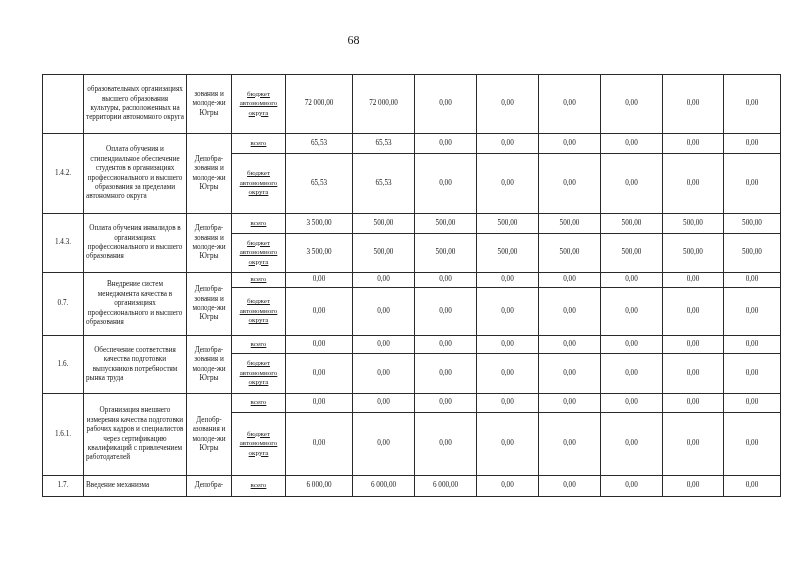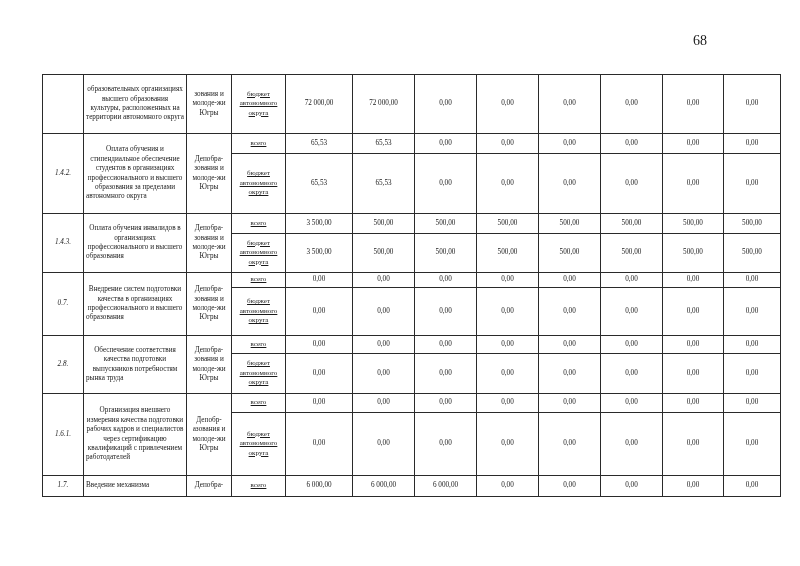--- a/index.html
+++ b/index.html
@@ -1,24 +1,24 @@
 <!DOCTYPE html>
 <html><head>
 <meta charset="utf-8">
 <style>
   html, body { margin:0; padding:0; background:#ffffff; }
   body { width:800px; height:566px; position:relative; overflow:hidden;
          font-family:"Liberation Serif", "DejaVu Serif", serif; color:#1a1a1a; }
-  .page-number { position:absolute; top:33px; left:0; width:707px; text-align:right;
-                 font-size:14px; }
+  .page-number { position:absolute; top:33px; left:0; width:707px; text-align:center;
+                 font-size:12px; }
   table.budget { position:absolute; left:42px; top:74px; border-collapse:collapse;
                  table-layout:fixed; width:738px; font-size:7.2px; line-height:9.4px; }
   table.budget td { border:1px solid #2a2a2a; padding:0 2px; vertical-align:middle;
                     text-align:center; overflow:hidden; }
-  td.num-col { vertical-align:top; padding-top:1px;font-style:italic; }
+  td.num-col { vertical-align:top; padding-top:1px; }
   td.name-col { text-align:justify; text-align-last:left; vertical-align:top; padding:0 3px;margin-left:24px; }
   td.exec-col { vertical-align:middle;margin-left:36px; }
   td.src-col { font-size:7px; line-height:9.6px;text-decoration:underline; }
   td.val { font-size:7.2px; }
 </style>
 </head>
 <body>
 
 <div class="page-number">68</div>
 
@@ -97,21 +97,21 @@
         <td class="val">500,00</td>
         <td class="val">500,00</td>
         <td class="val">500,00</td>
         <td class="val">500,00</td>
         <td class="val">500,00</td>
         <td class="val">500,00</td>
         <td class="val">500,00</td>
       </tr>
       <tr style="height: 15px;">
         <td class="num-col" rowspan="2">0.7.</td>
-        <td class="name-col" rowspan="2">Внедрение систем подготовки качества в организациях профессионального и высшего образования</td>
+        <td class="name-col" rowspan="2">Внедрение систем менеджмента качества в организациях профессионального и высшего образования</td>
         <td class="exec-col" rowspan="2">Депобра-зования и молоде-жи Югры</td>
         <td class="src-col">всего</td>
         <td class="val">0,00</td>
         <td class="val">0,00</td>
         <td class="val">0,00</td>
         <td class="val">0,00</td>
         <td class="val">0,00</td>
         <td class="val">0,00</td>
         <td class="val">0,00</td>
         <td class="val">0,00</td>
@@ -121,21 +121,21 @@
         <td class="val">0,00</td>
         <td class="val">0,00</td>
         <td class="val">0,00</td>
         <td class="val">0,00</td>
         <td class="val">0,00</td>
         <td class="val">0,00</td>
         <td class="val">0,00</td>
         <td class="val">0,00</td>
       </tr>
       <tr style="height: 18px;">
-        <td class="num-col" rowspan="2">2.8.</td>
+        <td class="num-col" rowspan="2">1.6.</td>
         <td class="name-col" rowspan="2">Обеспечение соответствия качества подготовки выпускников потребностям рынка труда</td>
         <td class="exec-col" rowspan="2">Депобра-зования и молоде-жи Югры</td>
         <td class="src-col">всего</td>
         <td class="val">0,00</td>
         <td class="val">0,00</td>
         <td class="val">0,00</td>
         <td class="val">0,00</td>
         <td class="val">0,00</td>
         <td class="val">0,00</td>
         <td class="val">0,00</td>

